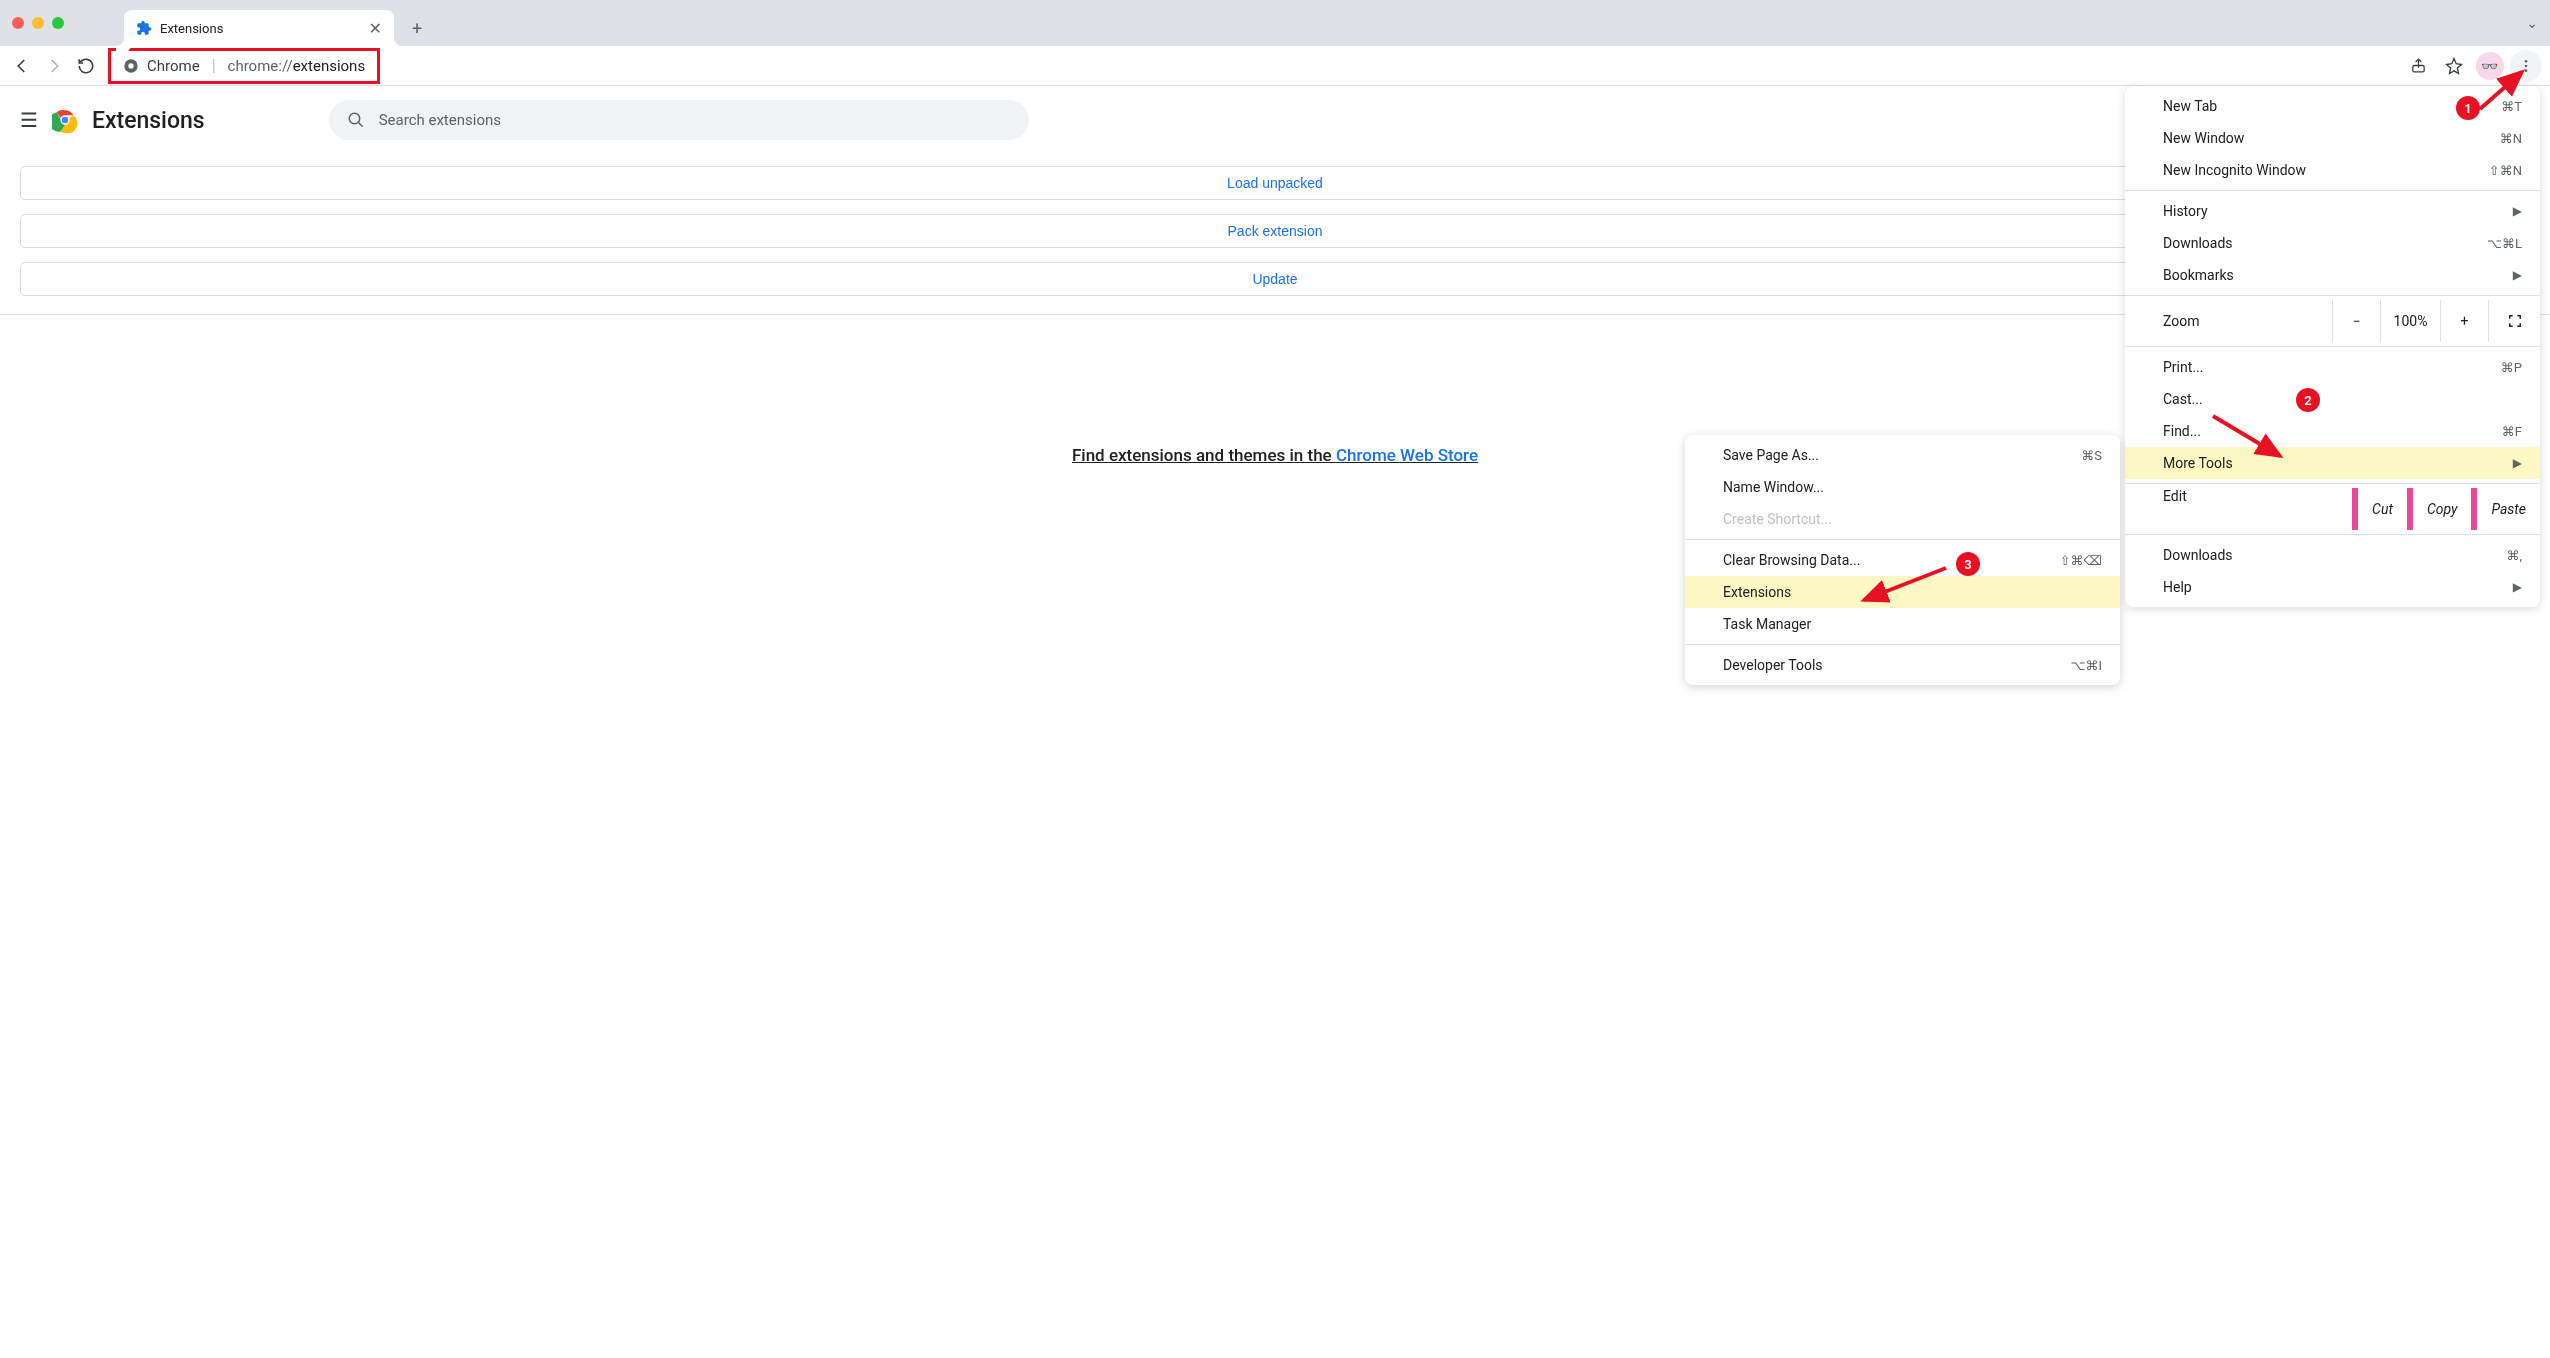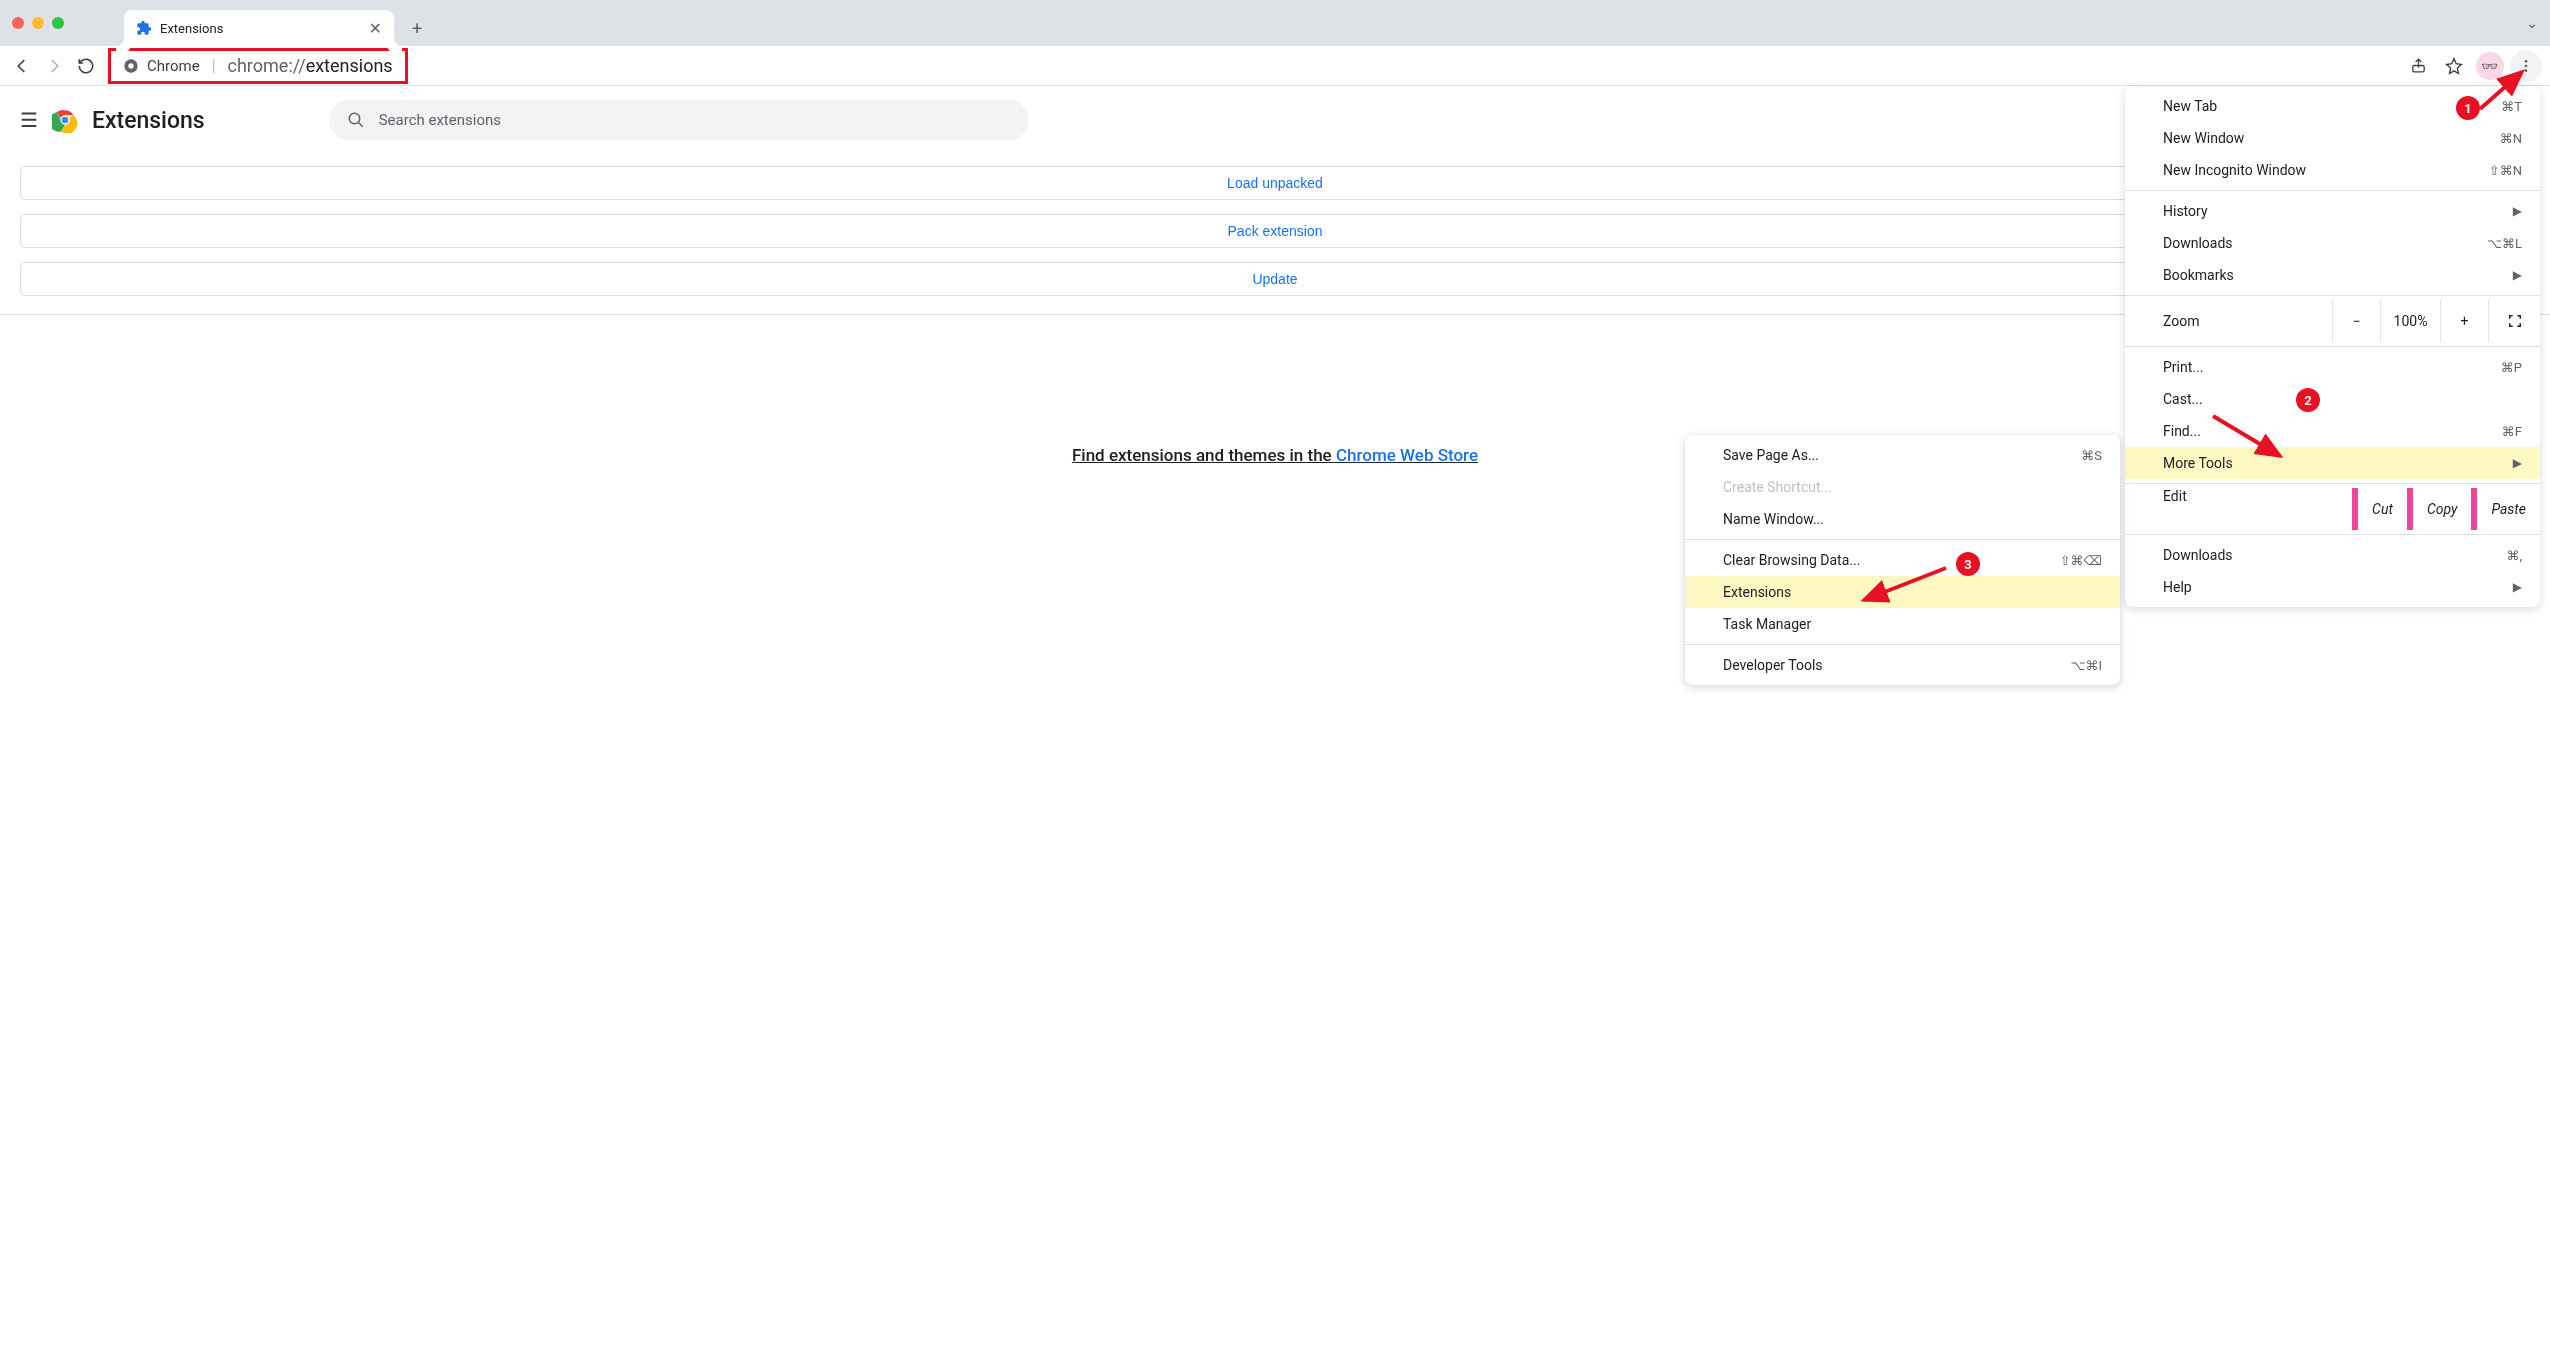--- a/index.html
+++ b/index.html
@@ -22,21 +22,21 @@
     .chevron-down { position: absolute; right: 12px; color: #5f6368; font-size: 14px; margin-top: 0px; }
 
     
     .toolbar { background: #fff; height: 40px; display: flex; align-items: center; padding: 16px 8px; gap: 4px; border-bottom: 1px solid #e0e0e0; }
     .nav-btn { width: 28px; height: 28px; display: flex; align-items: center; justify-content: center; color: #5f6368; cursor: pointer; border-radius: 50%; }
     .nav-btn.dim { opacity: 0.4; }
     .omnibox-wrap { flex: 0 0 auto; display: flex; align-items: center; height: 30px; margin-left: 4px; }
     .omnibox-highlight { border: 3px solid #e81123; padding: 2px 4px; display: flex; align-items: center; height: 36px; }
     .chrome-badge { display: flex; align-items: center; gap: 8px; font-size: 15px; color: #3c4043; padding: 0 8px; }
     .chrome-badge .sep { color: #bdc1c6; margin: 0 4px; font-size: 16px; }
-    .url-text { font-size: 18px; }
+    .url-text { font-size: 15px; }
     .url-light { color: #5f6368; }
     .url-dark { color: #202124; font-weight: 400; }
     .toolbar-spacer { flex: 1; }
     .toolbar-icons { display: flex; align-items: center; gap: 4px; }
     .toolbar-icon { width: 32px; height: 32px; display: flex; align-items: center; justify-content: center; border-radius: 50%; cursor: pointer; color: #5f6368; }
     .avatar { width: 28px; height: 28px; border-radius: 50%; background: #f8d7e8; display: flex; align-items: center; justify-content: center; font-size: 14px; }
     .kebab { background: #f1f3f4; }
 
     
     .page { position: relative; }
@@ -260,25 +260,25 @@
       <span>Help</span>
       <span class="sub-arrow">▶</span>
     </div>
 </div>
 
 <div class="submenu">
   <div class="menu-item">
       <span>Save Page As...</span>
       <span class="shortcut">⌘S</span>
     </div>
+  <div class="menu-item">
+      <span>Name Window...</span>
+    </div>
   <div class="menu-item disabled">
       <span>Create Shortcut...</span>
-    </div>
-  <div class="menu-item">
-      <span>Name Window...</span>
     </div>
   <div class="menu-divider"></div>
   <div class="menu-item">
       <span>Clear Browsing Data...</span>
       <span class="shortcut">⇧⌘⌫</span>
     </div>
   <div class="menu-item highlight">
       <span>Extensions</span>
     </div>
   <div class="menu-item">

